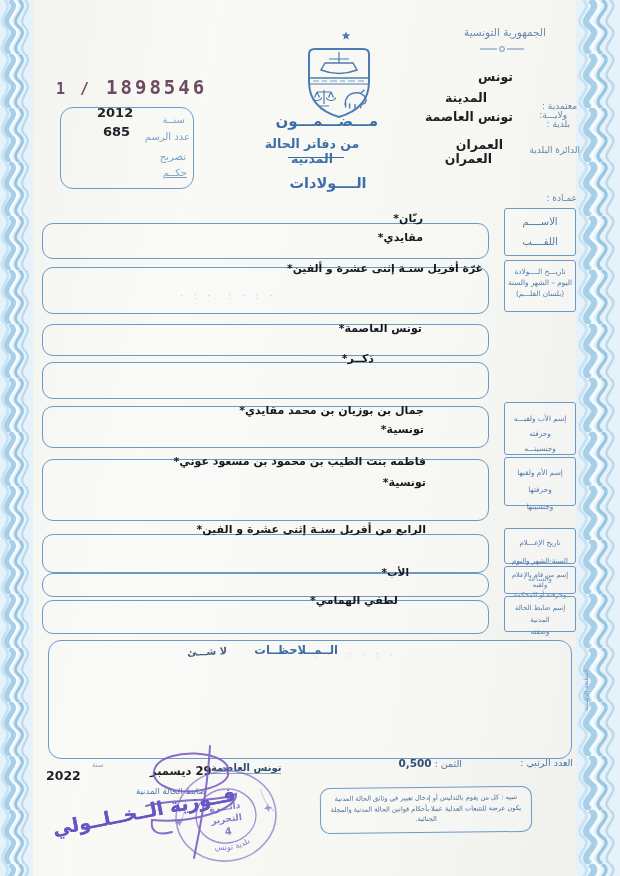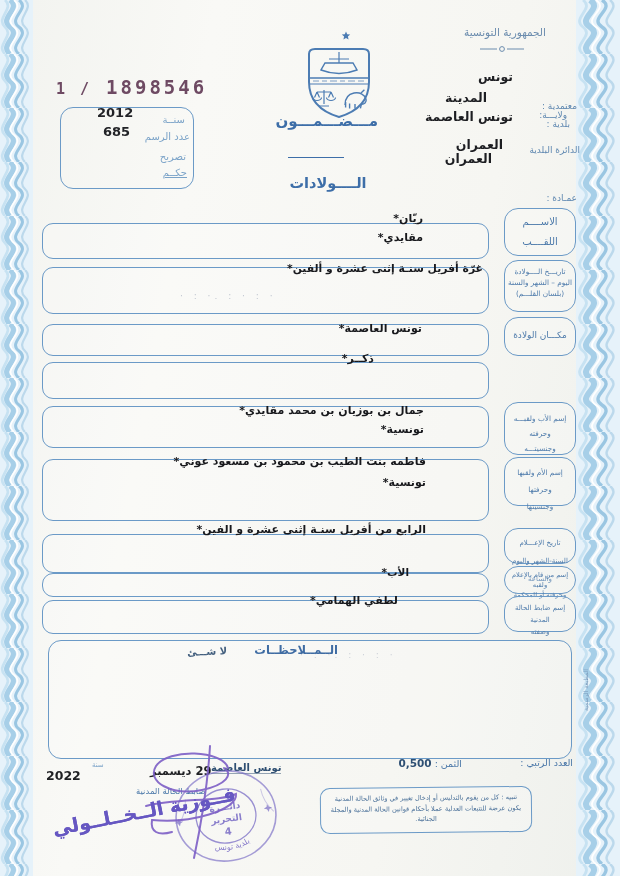--- a/index.html
+++ b/index.html
@@ -25,21 +25,21 @@
   .emblem{position:absolute;left:297px;top:24px;}
   
   .title1{position:absolute;left:300px;top:112px;width:78px;text-align:center;font-size:15px;font-weight:bold;color:#3d6ea8;direction:rtl;}
   .title2{position:absolute;left:246px;top:136px;width:132px;text-align:center;font-size:12.5px;font-weight:bold;color:#3d6ea8;direction:rtl;}
   .title2-line{position:absolute;left:288px;top:157px;width:56px;border-top:1.3px solid #3d6ea8;}
   .title3{position:absolute;left:278px;top:175px;width:100px;text-align:center;font-size:14.5px;font-weight:bold;color:#3d6ea8;direction:rtl;letter-spacing:1px;}
   
   .rg-label{position:absolute;font-size:9px;color:#5e87b0;direction:rtl;}
   .rg-value{position:absolute;font-size:12.5px;font-weight:bold;color:#1d1e22;direction:rtl;}
   
-  .lbox{position:absolute;right:44px;width:70px;border:1.4px solid #6b9ac7;border-radius:14px;background:rgba(255,255,255,.2);}
+  .lbox{position:absolute;right:44px;width:70px;border:1.4px solid #6b9ac7;border-radius:3px;background:rgba(255,255,255,.2);}
   .vbox{position:absolute;left:42px;width:445px;border:1.4px solid #6b9ac7;border-radius:11px;background:rgba(255,255,255,.2);}
   .ltext{display:block;text-align:center;color:#4e7bab;white-space:pre-line;direction:rtl;}
   .l1 .ltext{font-size:10px;line-height:20px;padding-top:3px;}
   .l2 .ltext{font-size:7.3px;line-height:11px;padding-top:5px;}
   .l3 .ltext{font-size:9px;line-height:34px;}
   .l4 .ltext{font-size:6.8px;line-height:36px;}
   .l5 .ltext{font-size:7.3px;line-height:15px;padding-top:8px;}
   .l6 .ltext{font-size:7.3px;line-height:17px;padding-top:6px;}
   .l7 .ltext{font-size:7px;line-height:18px;padding-top:5px;}
   .l8 .ltext{font-size:6.7px;line-height:10px;padding-top:3px;}
@@ -131,20 +131,21 @@
       <path d="M12,60 H72" stroke-width="1.2"></path>
       <path d="M16,57 h6 m3,0 h5 m3,0 h7 m3,0 h5 m3,0 h7 m3,0 h6" stroke-width=".9" opacity=".8"></path>
       <path d="M24,46 Q42,53 60,46 L56,39 L28,39 Z" stroke-width="1.4"></path>
       <path d="M42,28 V39 M32,35 H52" stroke-width="1.2"></path>
       <path d="M27,66 V80 M20,68 H34 M20,68 l-2.5,5.5 M20,68 l2.5,5.5 M15.5,73.5 a4.5,3 0 0 0 9,0 M34,68 l-2.5,5.5 M34,68 l2.5,5.5 M29.5,73.5 a4.5,3 0 0 0 9,0 M22,82 h10" stroke-width="1.2"></path>
       <path d="M48,81 c0,-7 4,-11 9,-12 c6,-1.2 11,2 12,6 c1,3.4 -2,5.4 -4.6,5.2 l-1,4.2 M58,80 v4.6 M52.6,79.6 v4.8 M48.6,78 v5.4 M64,69 l3.4,-3.2" stroke-width="1.4"></path>
     </g>
   </svg>
 
   <div class="title1">مـــضـــمـــون</div>
+  <div class="title2">من دفاتر الحالة المدنية</div>
   <div class="title2-line"></div>
   <div class="title3">الــــولادات</div>
 
   <span class="rg-label" style="right:53px;top:75px;margin-top:35px;">ولايـــة:</span>
   <span class="rg-value" style="right:107px;top:69px;">تونس</span>
   <span class="rg-label" style="right:43px;top:101px;">معتمدية :</span>
   <span class="rg-value" style="right:133px;top:90px;">المدينة</span>
   <span class="rg-label" style="right:50px;top:119px;">بلدية :</span>
   <span class="rg-value" style="right:107px;top:109px;">تونس العاصمة</span>
   <span class="rg-label" style="right:40px;top:145px;">الدائرة البلدية</span>
@@ -153,23 +154,20 @@
   <span class="rg-label" style="right:43px;top:171px;margin-top:22px;">عمـادة :</span>
 
   <div class="lbox l1" style="top:208px;height:46px;">
       <span class="ltext">الاســــم
 اللقــــب</span>
     </div>
   <div class="lbox l2" style="top:260px;height:50px;">
       <span class="ltext">تاريـــخ الــــولادة
 اليوم – الشهر والسنة
 (بلسان القلـــم)</span>
-    </div>
-  <div class="lbox l3" style="top:317px;height:37px;">
-      <span class="ltext">مكـــان الولادة</span>
     </div>
   <div class="lbox l5" style="top:402px;height:51px;margin-left:44px;">
       <span class="ltext">إسم الأب ولقبـــه وحرفته
 وجنسيتـــه</span>
     </div>
   <div class="lbox l6" style="top:457px;height:47px;">
       <span class="ltext">إسم الأم ولقبها وحرفتها
 وجنسيتها</span>
     </div>
   <div class="lbox l7" style="top:528px;height:34px;">

